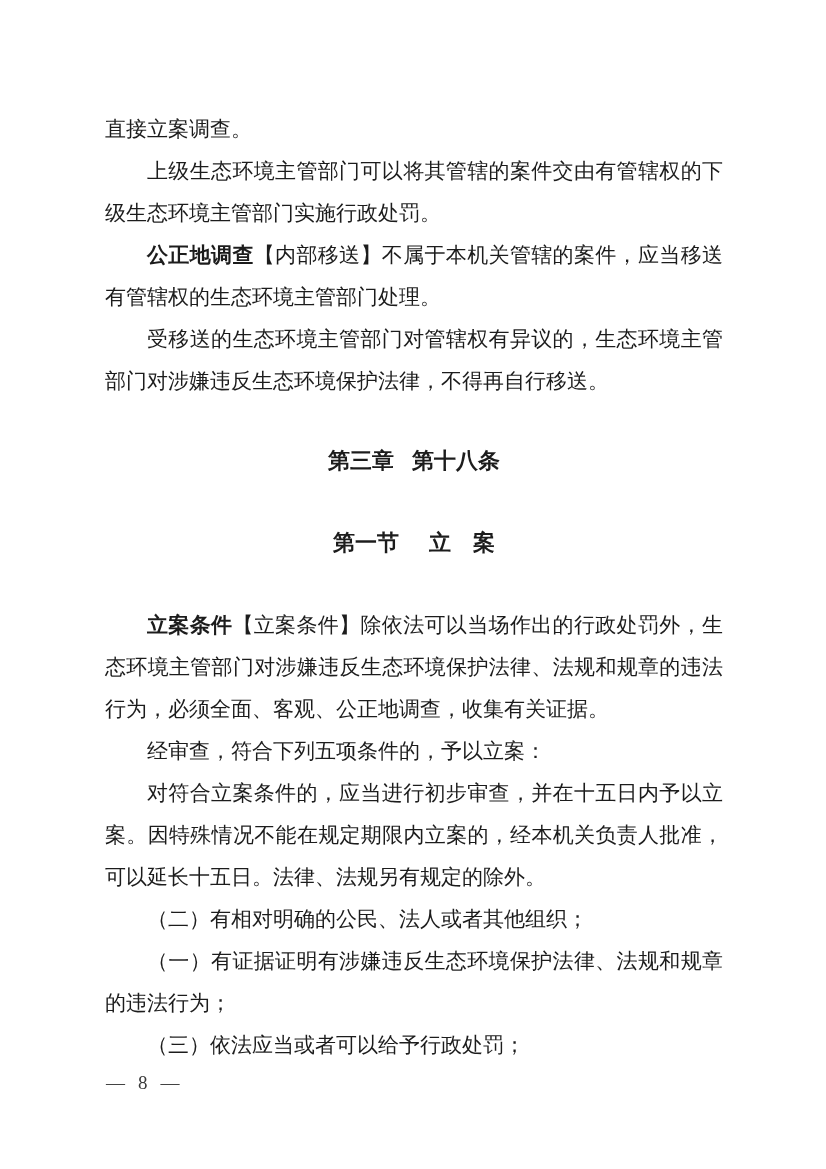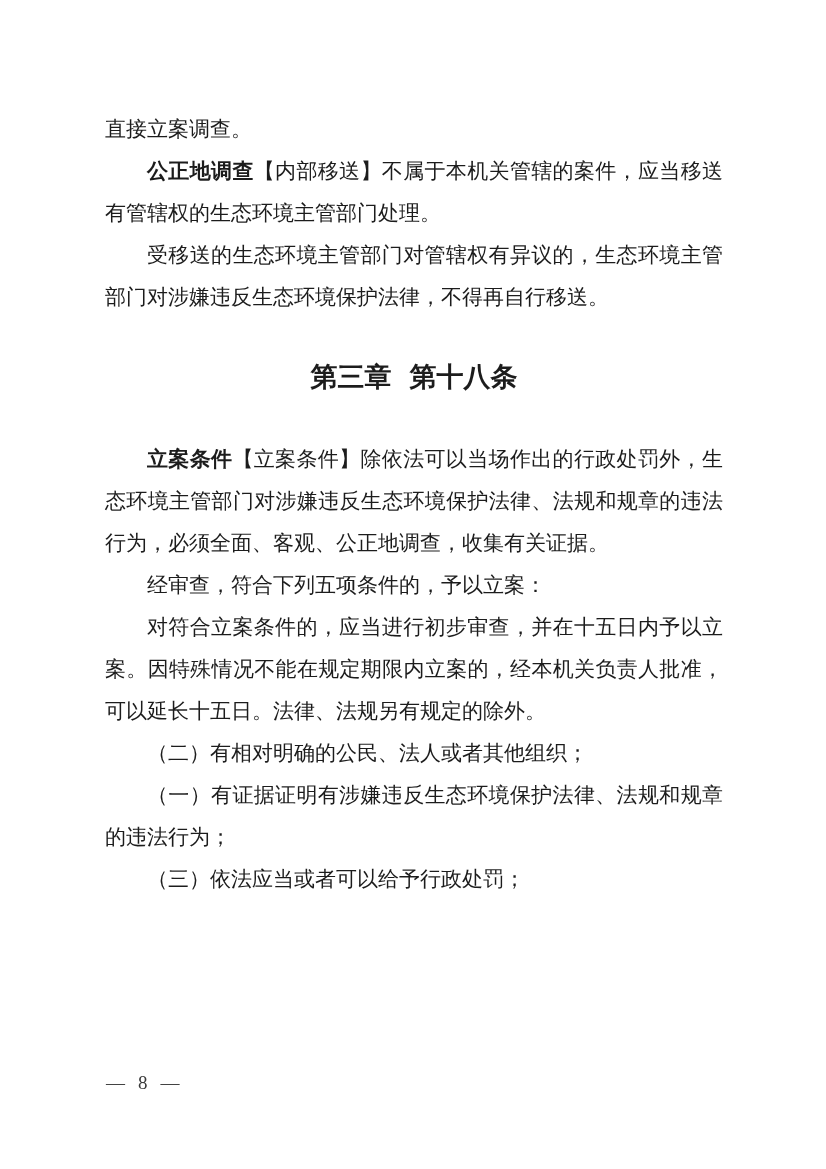--- a/index.html
+++ b/index.html
@@ -38,21 +38,21 @@
     font-weight: bold;
     font-family: "Liberation Sans", "DejaVu Sans", sans-serif;
   }
   .chapter-heading {
     margin: 38px 0 0 0;
     display: flex;
     justify-content: center;
     gap: 18px;
     font-family: "Liberation Sans", "DejaVu Sans", sans-serif;
     font-weight: bold;
-    font-size: 27px;
+    font-size: 22px;
     line-height: 42px;
     text-align: center;
   }
   .section-heading {
     margin: 40px 0 0 0;
     display: flex;
     justify-content: center;
     gap: 30px;
     font-family: "Liberation Serif", "DejaVu Serif", serif;
     font-weight: bold;
@@ -77,32 +77,37 @@
 </style>
 </head>
 <body>
 
 <div class="page">
 
   <div class="content">
 
     <p class="body-p no-indent">直接立案调查。</p>
 
+    <p class="body-p">上级生态环境主管部门可以将其管辖的案件交由有管辖权的下级生态环境主管部门实施行政处罚。</p>
 
     <p class="body-p">
       <span class="article-no">公正地调查</span><span>【内部移送】不属于本机关管辖的案件，应当移送有管辖权的生态环境主管部门处理。</span>
     </p>
 
     <p class="body-p">受移送的生态环境主管部门对管辖权有异议的，生态环境主管部门对涉嫌违反生态环境保护法律，不得再自行移送。</p>
 
     <div class="chapter-heading">
       <span>第三章</span>
       <span>第十八条</span>
     </div>
 
+    <div class="section-heading">
+      <span>第一节</span>
+      <span>立　案</span>
+    </div>
 
     <p class="body-p p-after-heading">
       <span class="article-no">立案条件</span><span>【立案条件】除依法可以当场作出的行政处罚外，生态环境主管部门对涉嫌违反生态环境保护法律、法规和规章的违法行为，必须全面、客观、公正地调查，收集有关证据。</span>
     </p>
 
     <p class="body-p">经审查，符合下列五项条件的，予以立案：</p>
 
     <p class="body-p">对符合立案条件的，应当进行初步审查，并在十五日内予以立案。因特殊情况不能在规定期限内立案的，经本机关负责人批准，可以延长十五日。法律、法规另有规定的除外。</p>
 
     <p class="body-p">（二）有相对明确的公民、法人或者其他组织；</p>

